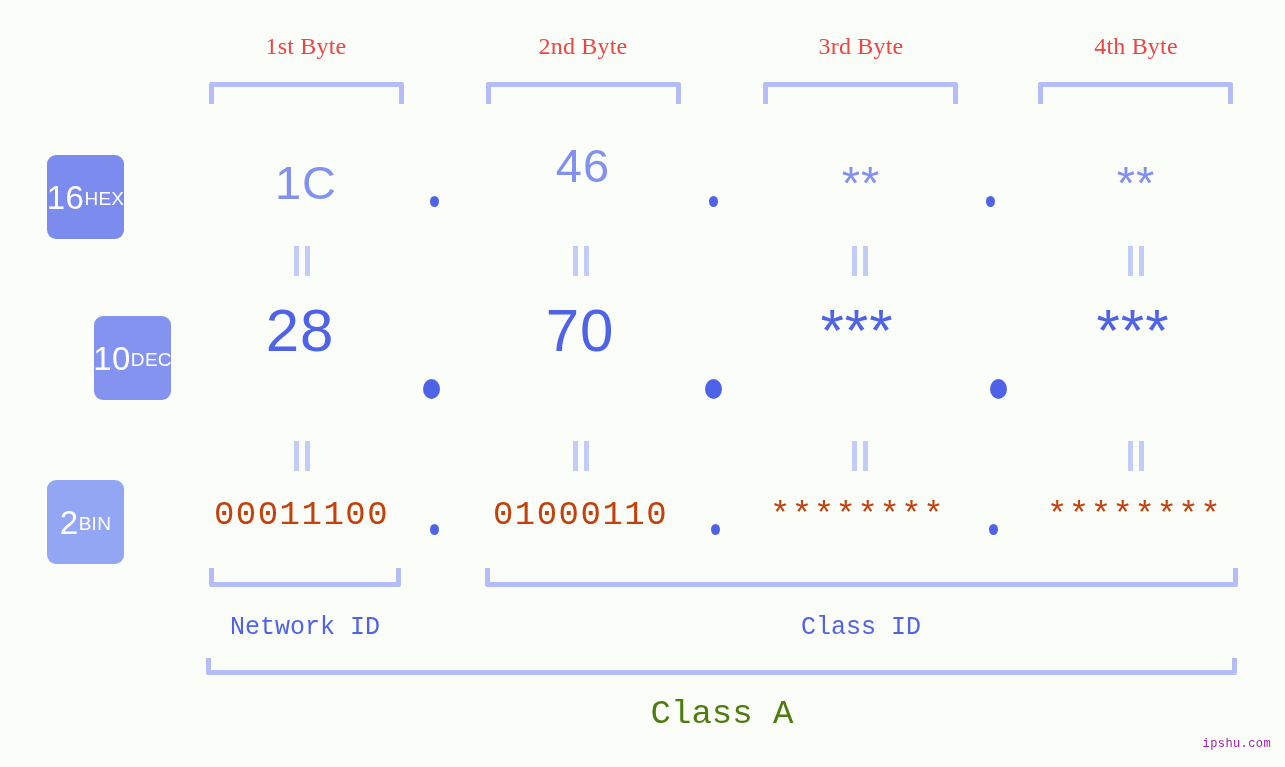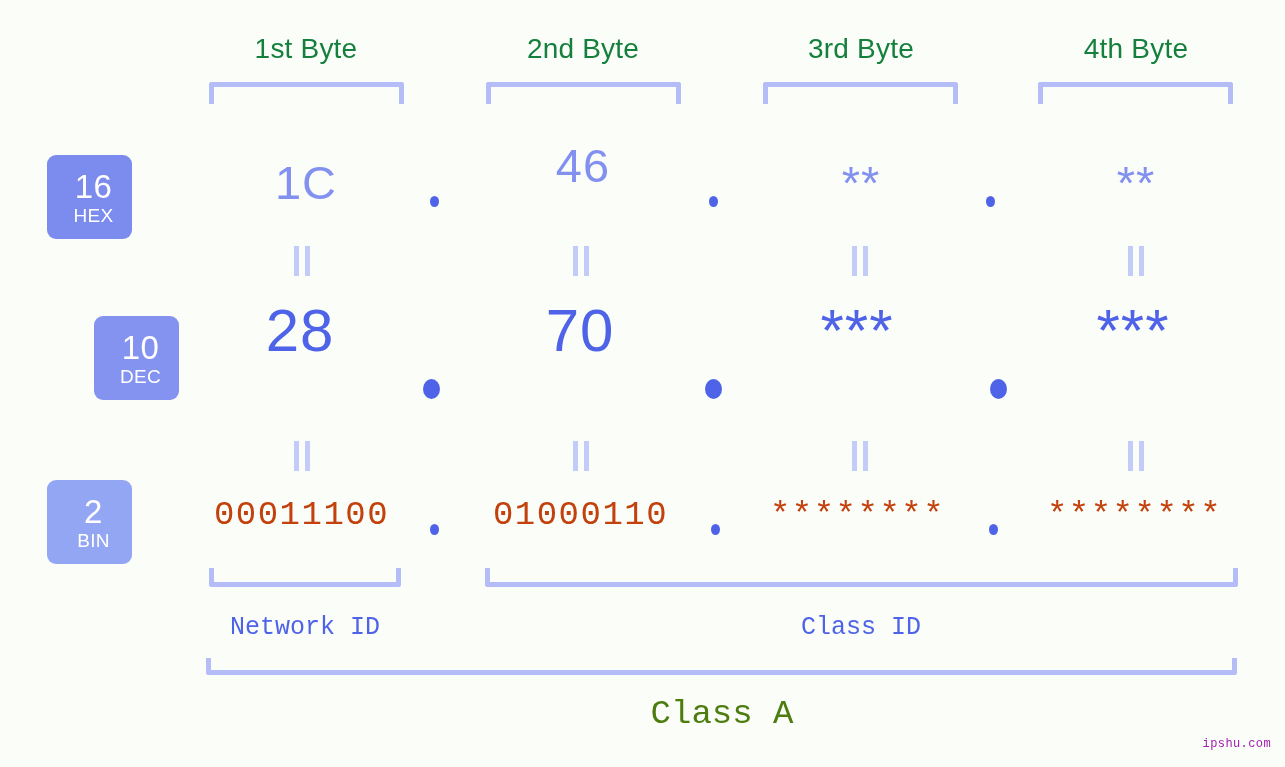--- a/index.html
+++ b/index.html
@@ -21,24 +21,24 @@
     width: 1285px;
     height: 767px;
   }
 
   
   .byte-label {
     position: absolute;
     top: 33px;
     width: 240px;
     text-align: center;
-    font-family: Liberation Sans, sans-serif;
-    font-size: 28px;
+    font-family: Liberation Serif, serif;
+    font-size: 24px;
     letter-spacing: 0.2px;
-    color: #15803d;
+    color: #ef4444;
     white-space: nowrap;
   }
 
   
   .bracket {
     position: absolute;
     box-sizing: border-box;
   }
   .bracket-down {         
     border-top: 5px solid #b4bdf7;
@@ -55,26 +55,25 @@
 
   
   .badge {
     position: absolute;
     left: 47px;
     width: 77px;
     height: 84px;
     border-radius: 9px;
     color: #ffffff;
     display: flex;
-    flex-direction: column;
+    flex-direction: row;
     align-items: center;
     justify-content: center;
     font-family: "Liberation Sans", sans-serif;
     line-height: 1;
-    padding-left: 8px;
   }
   .badge .num {
     font-size: 33px;
     font-weight: 400;
     letter-spacing: 0.5px;
   }
   .badge .base {
     font-size: 19px;
     font-weight: 400;
     margin-top: 3px;

